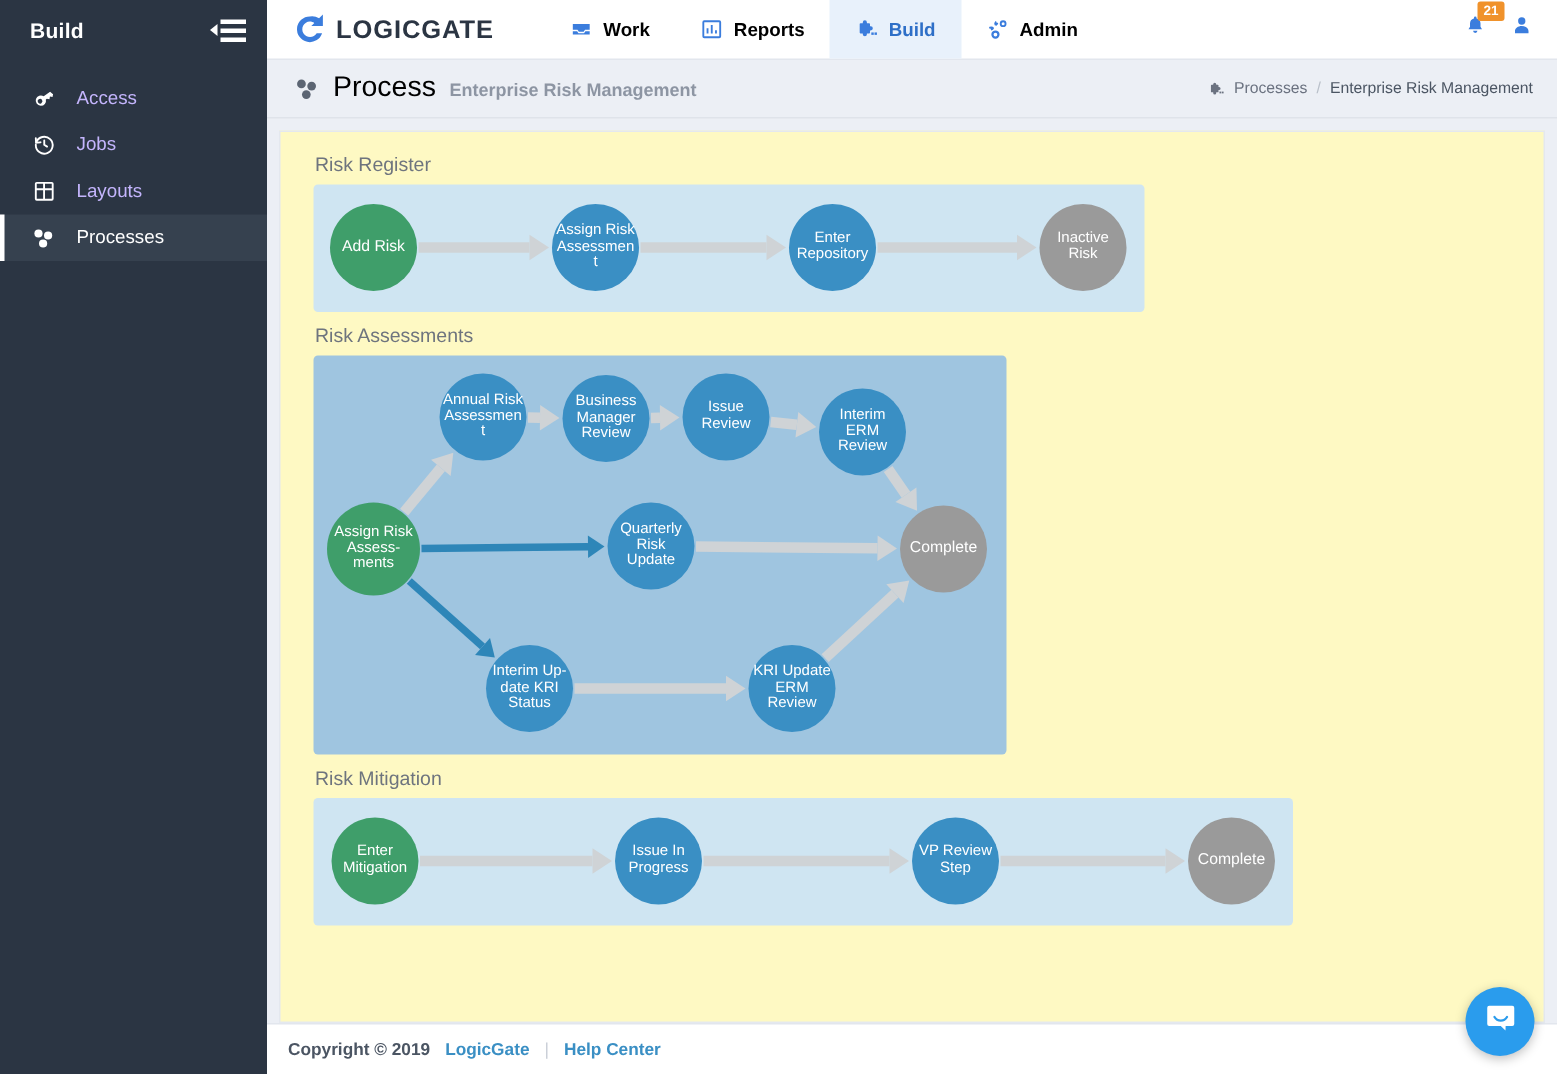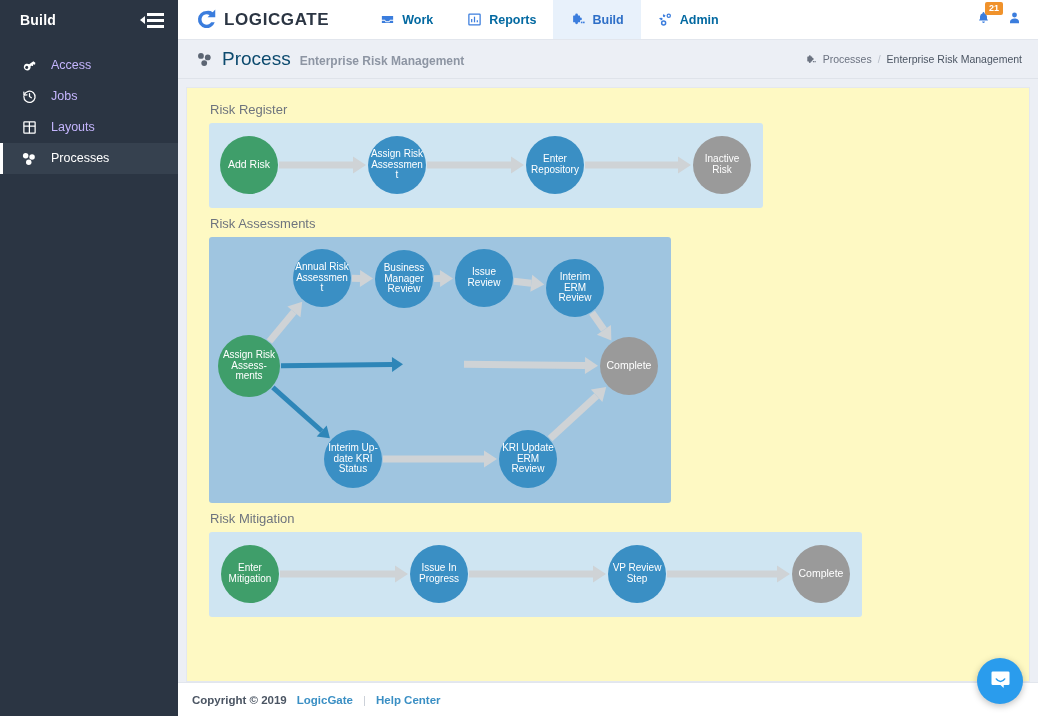--- a/index.html
+++ b/index.html
@@ -53,41 +53,41 @@
     border-bottom: 1px solid #e2e6ed; position: relative; flex: 0 0 40px;
   }
   .brand { display: flex; align-items: center; gap: 7px; padding: 0 16px 0 18px; }
   .brand-mark { width: 21px; height: 21px; flex: 0 0 21px; }
   .brand-text { font-size: 17px; font-weight: bold; letter-spacing: .6px; color: #2b3543; }
 
   .navtabs { display: flex; align-items: stretch; margin-left: 18px; }
   .navtab {
     display: flex; align-items: center; gap: 7px;
     padding: 0 17px; cursor: pointer;
-    font-size: 12.5px; color: #0369a1; font-weight: 600;
+    font-size: 12.5px; color: #000000; font-weight: 600;
   }
   .navtab.active { background: #e8f1fb; color: #2e6fc7; }
   .navtab .ico { display: flex; align-items: center; }
 
   .topright { margin-left: auto; display: flex; align-items: center; gap: 16px; padding-right: 16px; }
   .bell-wrap { position: relative; cursor: pointer; display: flex; align-items: center; }
   .bell-badge {
     position: absolute; left: 9px; top: -8px;
     background: #f0922b; color: #fff; font-size: 9px; font-weight: bold;
     padding: 1px 4px; border-radius: 2px; line-height: 11px;
   }
 
   
   .pagehead {
     height: 39px; background: #eceff5; display: flex; align-items: center;
     padding: 0 16px 0 18px; border-bottom: 1px solid #dfe3ea; flex: 0 0 39px;
   }
   .ph-left { display: flex; align-items: baseline; gap: 9px; }
   .ph-icon { align-self: center; display: flex; }
-  .ph-title { font-size: 19px; color: #0c4a6e; font-weight: 400; }
+  .ph-title { font-size: 19px; color: #000000; font-weight: 400; }
   .ph-sub { font-size: 12px; color: #8d95a3; font-weight: bold; }
   .crumbs { margin-left: auto; display: flex; align-items: center; gap: 6px; font-size: 10.5px; color: #6b7280; }
   .crumbs .cico { display: flex; align-items: center; margin-right: 1px; }
   .crumbs a { color: #6b7280; text-decoration: none; cursor: pointer; }
   .crumb-sep { color: #b9bfc9; }
   .crumb-current { color: #4b5563; }
 
   
   .content { flex: 1; padding: 8px 8px 0 8px; overflow: hidden; }
   .card {
@@ -353,20 +353,23 @@
                 </div>
                 <div class="node blue" style="width: 58px; height: 58px; left: 166px; top: 13px; font-size: 10px; justify-content: flex-end;">
                   <span>Business Manager Review</span>
                 </div>
                 <div class="node blue" style="width: 58px; height: 58px; left: 246px; top: 12px; font-size: 10px;">
                   <span>Issue Review</span>
                 </div>
                 <div class="node blue" style="width: 58px; height: 58px; left: 337px; top: 22px; font-size: 10px;">
                   <span>Interim ERM Review</span>
                 </div>
+                <div class="node blue" style="width: 58px; height: 58px; left: 196px; top: 98px; font-size: 10px;">
+                  <span>Quarterly Risk Update</span>
+                </div>
                 <div class="node gray" style="width: 58px; height: 58px; left: 391px; top: 100px; font-size: 10.5px;">
                   <span>Complete</span>
                 </div>
                 <div class="node blue" style="width: 58px; height: 58px; left: 115px; top: 193px; font-size: 10px;">
                   <span>Interim Up- date KRI Status</span>
                 </div>
                 <div class="node blue" style="width: 58px; height: 58px; left: 290px; top: 193px; font-size: 10px;">
                   <span>KRI Update ERM Review</span>
                 </div>
               </div>

